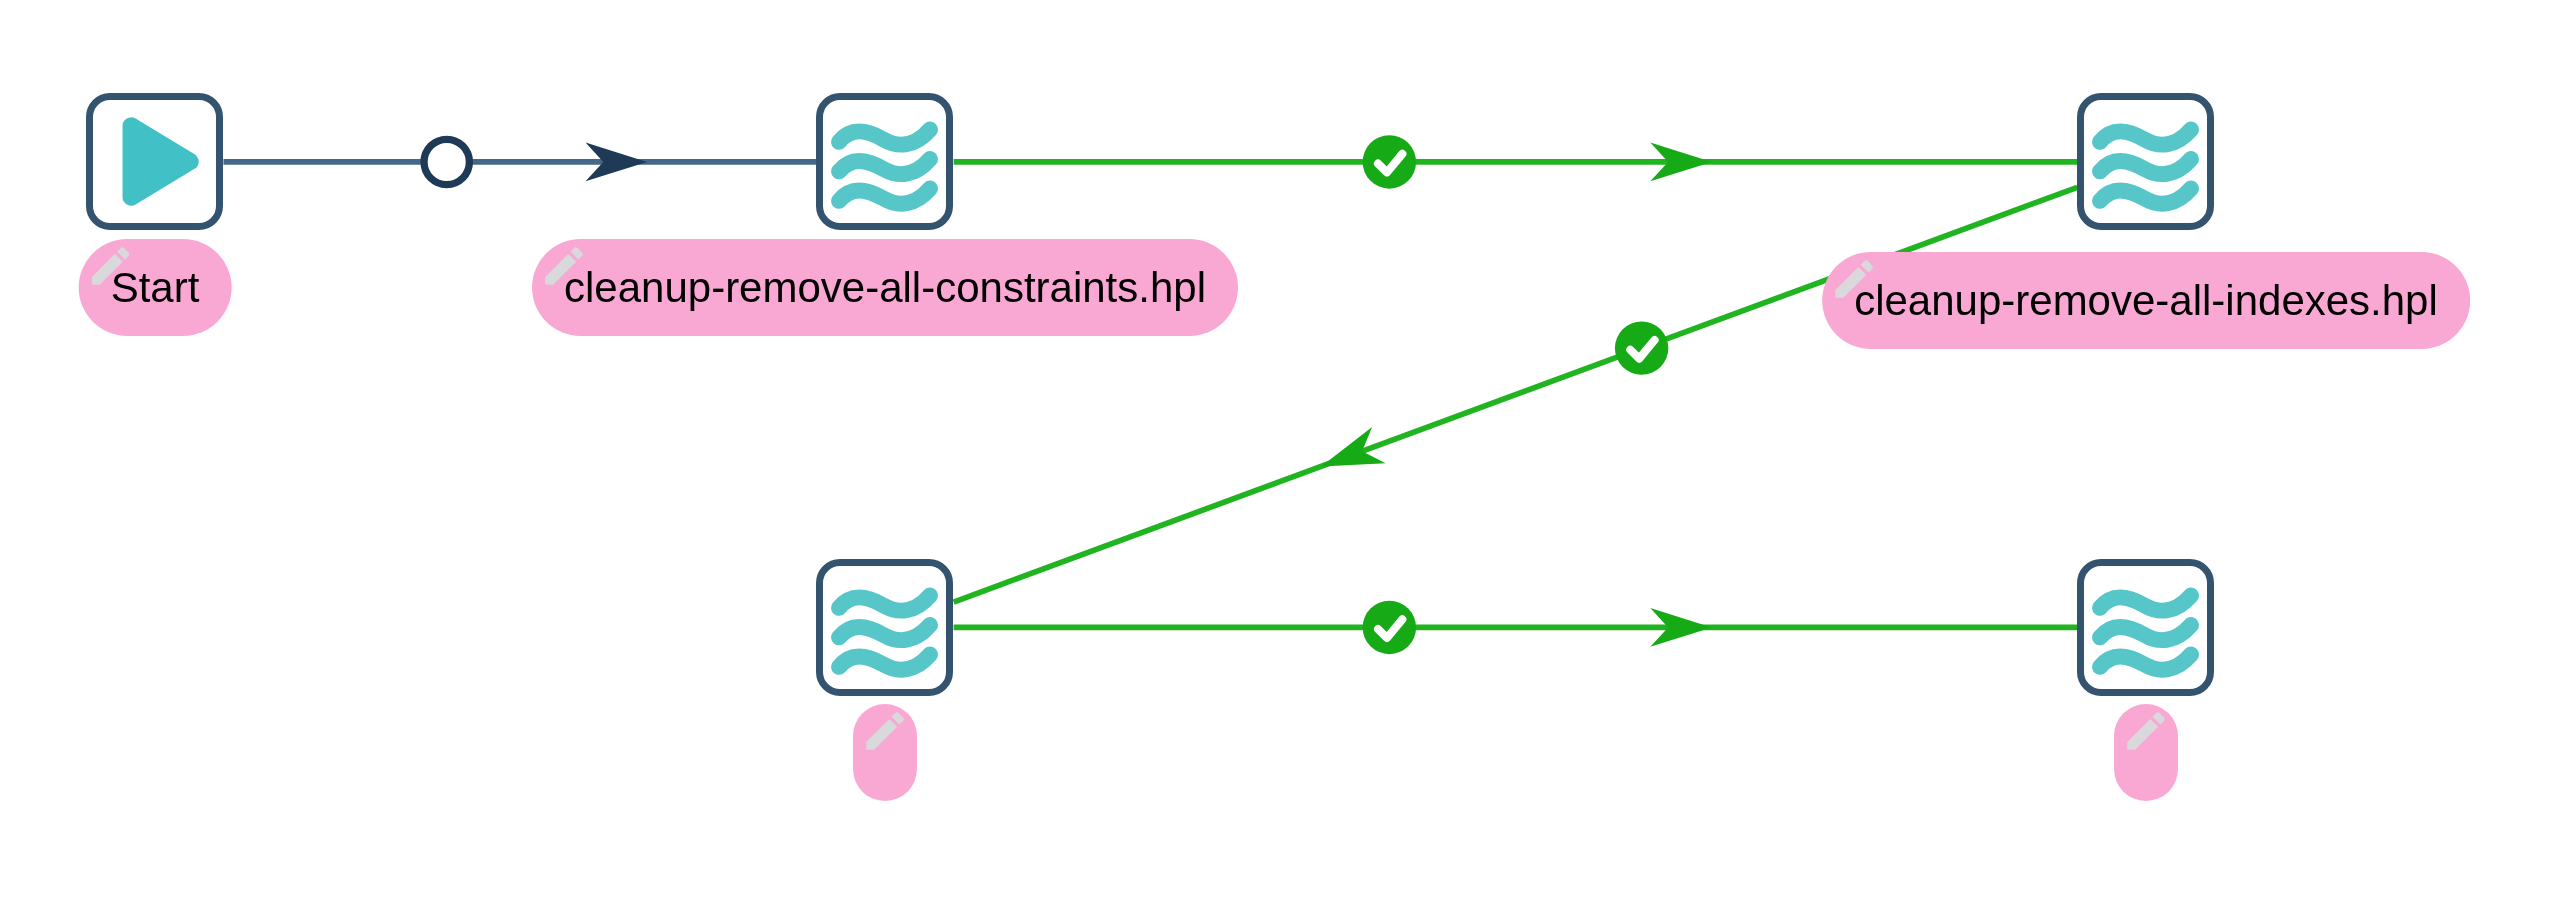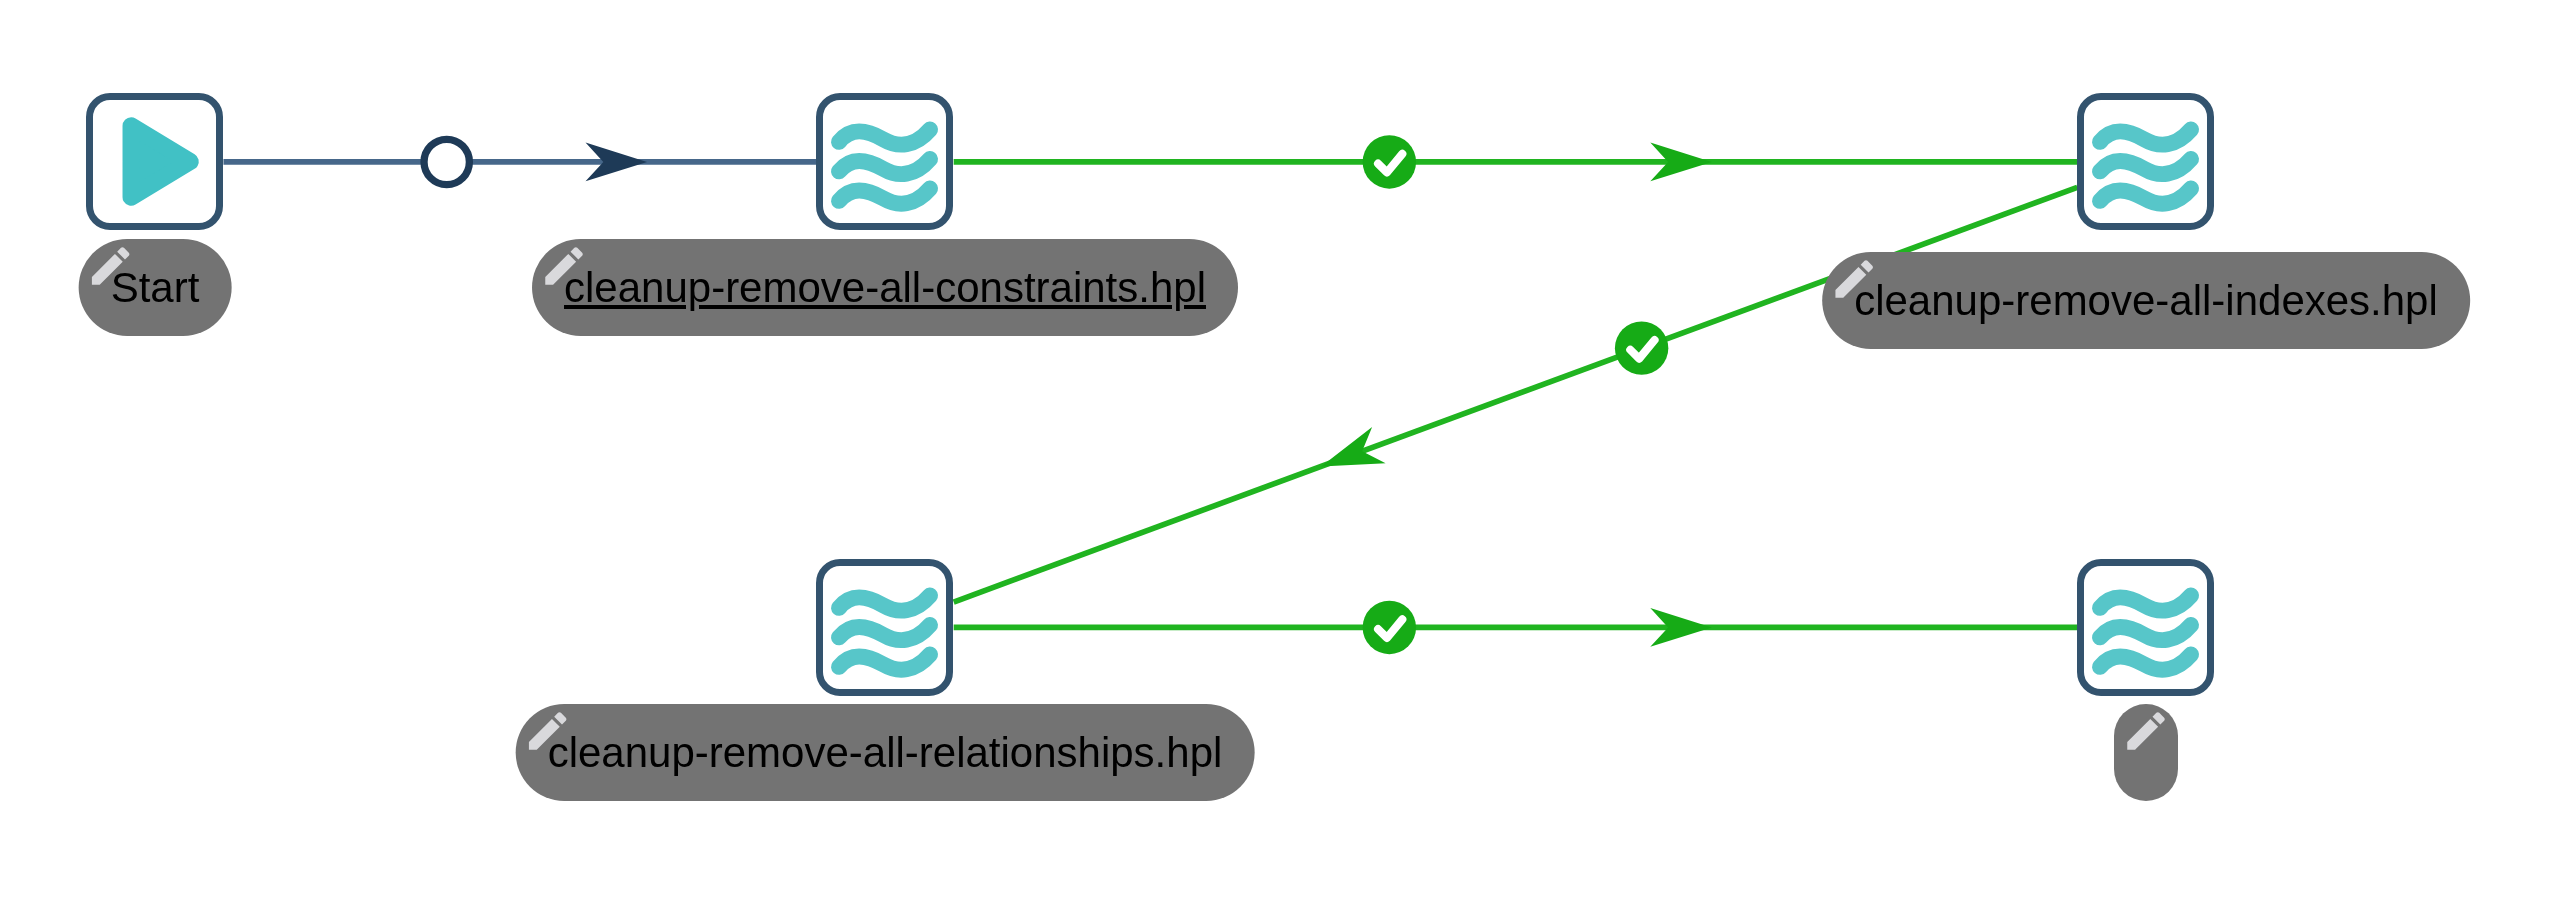--- a/index.html
+++ b/index.html
@@ -18,21 +18,21 @@
     border:7.3px solid #33536e;
     border-radius:24px;
     z-index:2;
     display:flex;align-items:center;justify-content:center;
     box-sizing:content-box;
   }
   .node svg{display:block;}
   .label{
     position:absolute;
     height:97px;
-    background:#737373;
+    background:#f9a8d4;
     border-radius:49px;
     z-index:3;
     display:flex;align-items:center;
     padding:0 32px;
     transform:translateX(-50%);
     white-space:nowrap;
   }
   .label .txt{
     font-size:42px;
     color:#000000;
@@ -88,21 +88,21 @@
         </svg>
         <span class="txt">Start</span>
       </div>
       <div class="node" style="left: 816px; top: 93px;">
         <svg width="123" height="123" viewBox="0 0 100 100">
           <path d="M13,34 C23,22 35,24 49,32 C61,39 75,38 87,24" fill="none" stroke="#57c6c9" stroke-width="13" stroke-linecap="round"></path>
           <path d="M13,58 C23,46 35,48 49,56 C61,63 75,62 87,48" fill="none" stroke="#57c6c9" stroke-width="13" stroke-linecap="round"></path>
           <path d="M13,82 C23,70 35,72 49,80 C61,87 75,86 87,72" fill="none" stroke="#57c6c9" stroke-width="13" stroke-linecap="round"></path>
         </svg>
       </div>
-      <div class="label" style="left: 885px; top: 239px; text-decoration: underline;">
+      <div class="label" style="left: 885px; top: 239px;">
         <svg class="pencil" viewBox="0 0 24 24">
           <path d="M3 17.25V21h3.75L17.81 9.94l-3.75-3.75L3 17.25zM20.71 7.04c.39-.39.39-1.02 0-1.41l-2.34-2.34c-.39-.39-1.02-.39-1.41 0l-1.83 1.83 3.75 3.75 1.83-1.83z" fill="#d9d9dc"></path>
         </svg>
         <span class="txt">cleanup-remove-all-constraints.hpl</span>
       </div>
       <div class="node" style="left: 2077px; top: 93px;">
         <svg width="123" height="123" viewBox="0 0 100 100">
           <path d="M13,34 C23,22 35,24 49,32 C61,39 75,38 87,24" fill="none" stroke="#57c6c9" stroke-width="13" stroke-linecap="round"></path>
           <path d="M13,58 C23,46 35,48 49,56 C61,63 75,62 87,48" fill="none" stroke="#57c6c9" stroke-width="13" stroke-linecap="round"></path>
           <path d="M13,82 C23,70 35,72 49,80 C61,87 75,86 87,72" fill="none" stroke="#57c6c9" stroke-width="13" stroke-linecap="round"></path>
@@ -118,21 +118,20 @@
         <svg width="123" height="123" viewBox="0 0 100 100">
           <path d="M13,34 C23,22 35,24 49,32 C61,39 75,38 87,24" fill="none" stroke="#57c6c9" stroke-width="13" stroke-linecap="round"></path>
           <path d="M13,58 C23,46 35,48 49,56 C61,63 75,62 87,48" fill="none" stroke="#57c6c9" stroke-width="13" stroke-linecap="round"></path>
           <path d="M13,82 C23,70 35,72 49,80 C61,87 75,86 87,72" fill="none" stroke="#57c6c9" stroke-width="13" stroke-linecap="round"></path>
         </svg>
       </div>
       <div class="label" style="left: 885px; top: 704px;">
         <svg class="pencil" viewBox="0 0 24 24">
           <path d="M3 17.25V21h3.75L17.81 9.94l-3.75-3.75L3 17.25zM20.71 7.04c.39-.39.39-1.02 0-1.41l-2.34-2.34c-.39-.39-1.02-.39-1.41 0l-1.83 1.83 3.75 3.75 1.83-1.83z" fill="#d9d9dc"></path>
         </svg>
-        <span class="txt">cleanup-remove-all-relationships.hpl</span>
       </div>
       <div class="node" style="left: 2077px; top: 559px;">
         <svg width="123" height="123" viewBox="0 0 100 100">
           <path d="M13,34 C23,22 35,24 49,32 C61,39 75,38 87,24" fill="none" stroke="#57c6c9" stroke-width="13" stroke-linecap="round"></path>
           <path d="M13,58 C23,46 35,48 49,56 C61,63 75,62 87,48" fill="none" stroke="#57c6c9" stroke-width="13" stroke-linecap="round"></path>
           <path d="M13,82 C23,70 35,72 49,80 C61,87 75,86 87,72" fill="none" stroke="#57c6c9" stroke-width="13" stroke-linecap="round"></path>
         </svg>
       </div>
       <div class="label" style="left: 2146px; top: 704px;">
         <svg class="pencil" viewBox="0 0 24 24">

